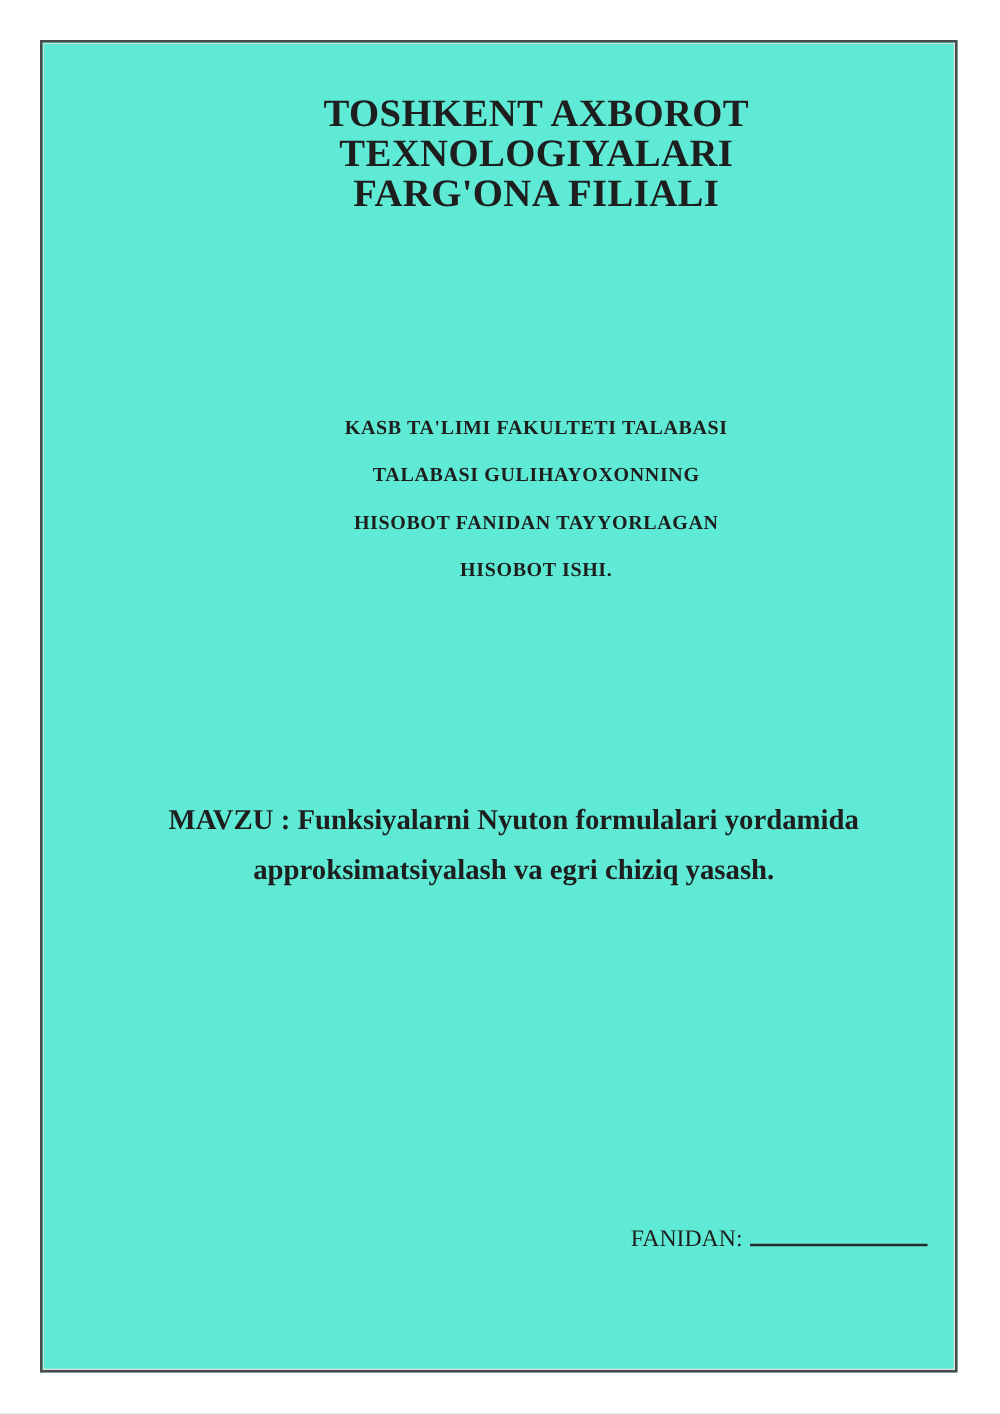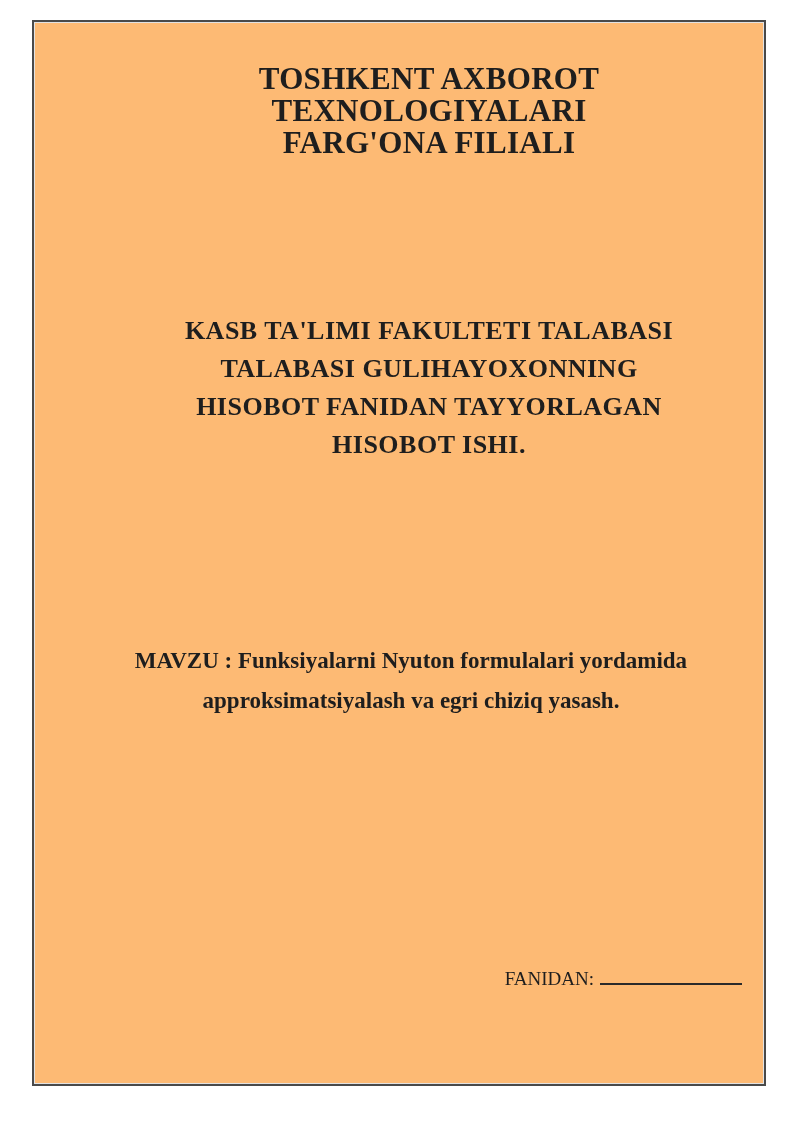--- a/index.html
+++ b/index.html
@@ -11,57 +11,56 @@
     height: 1131px;
     position: relative;
     background: #ffffff;
     color: #1e1e1e;
     font-family: "Liberation Serif", "DejaVu Serif", serif;
     overflow: hidden;
   }
   .frame {
     position: absolute;
     left: 32px;
-    top: 20px;
+    top: 32px;
     width: 730px;
     height: 1062px;
     border: 2px solid #4a4a4a;
     box-shadow: inset 0 0 0 1px #e2e2e2;
-    background: #fdba74;
+    background: #5eead4;
   }
   .block {
     position: absolute;
     text-align: center;
   }
   .title-block {
     left: 70px;
     right: 10px;
     top: 41px;
     font-size: 31px;
     font-weight: bold;
     line-height: 32px;
     letter-spacing: 0.3px;
   }
   .student-block {
     left: 70px;
     right: 10px;
     top: 290px;
-    font-size: 26px;
+    font-size: 16px;
     font-weight: bold;
     line-height: 38px;
     letter-spacing: 0.5px;
   }
   .topic-block {
     left: 36px;
     right: 12px;
     top: 602px;
     font-size: 23px;
     font-weight: bold;
     line-height: 40px;
-    margin-top: 17px;
   }
   .footer-block {
     position: absolute;
     right: 22px;
     top: 946px;
     font-size: 19px;
     font-weight: normal;
     white-space: nowrap;
   }
   .sig-line {

